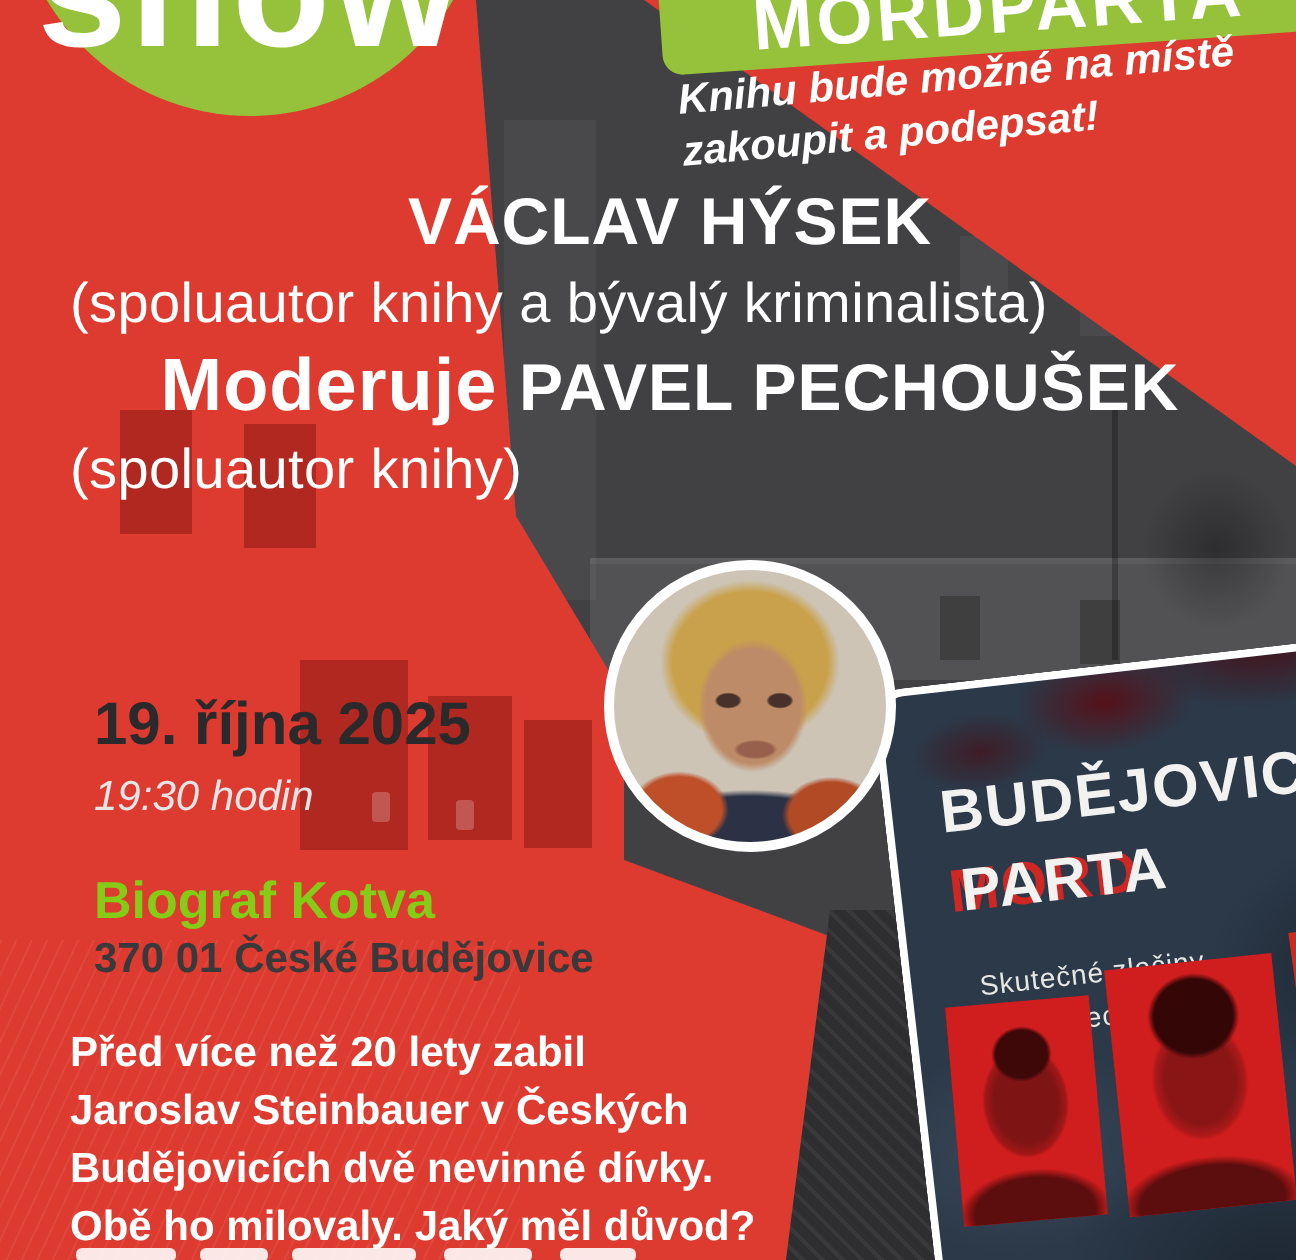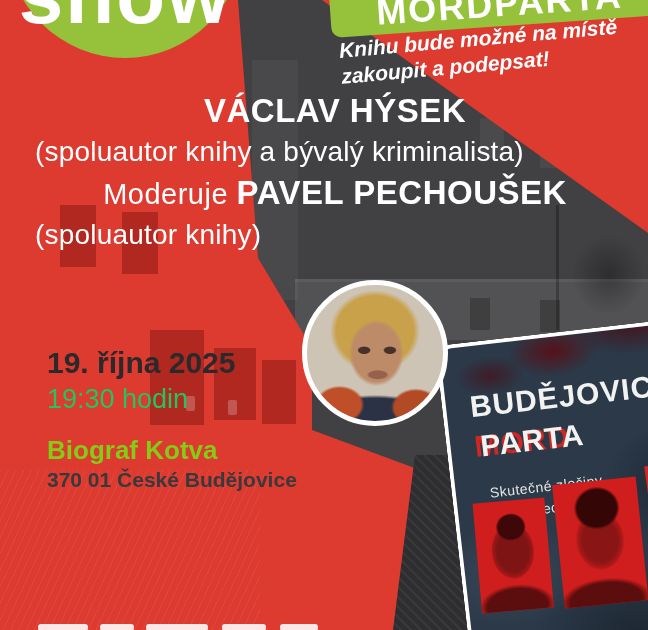--- a/index.html
+++ b/index.html
@@ -39,27 +39,27 @@
   
   .tagline{left:338px;top:38px;width:330px;transform:rotate(-5deg);transform-origin:0 0;
     color:#fff;font-style:italic;font-weight:800;font-size:21px;line-height:26px;}
 
   
   .speakers{left:35px;top:90px;width:600px;color:#fff;}
   .speakers div{position:static;}
   .nm{font-size:33px;font-weight:800;letter-spacing:.5px;line-height:42px;text-align:center;}
   .rl{font-size:28px;font-weight:400;line-height:40px;letter-spacing:.2px;}
   .inl-rl{font-size:28px;font-weight:400;}
-  .mod-pre{font-size:29px;font-weight:400;}
+  .mod-pre{font-size:37px;font-weight:700;}
 
   
   .event{left:47px;top:334px;width:300px;margin-top:10px;}
   .event div{position:static;}
   .ev-date{font-size:30px;font-weight:800;color:#2a2a2c;line-height:38px;}
-  .ev-time{font-size:27px;font-weight:400;color:#22c55e;line-height:34px;margin-bottom:18px;}
+  .ev-time{font-size:21px;font-weight:400;color:#e5e5e5;line-height:34px;margin-bottom:18px;font-style:italic;}
   .ev-venue{font-size:26px;font-weight:700;color:#84cc16;line-height:33px;}
   .ev-addr{font-size:21px;font-weight:700;color:#39393c;line-height:26px;}
 
   
   .teaser{left:35px;top:512px;width:380px;color:#fff;font-size:21px;font-weight:700;line-height:29px;}
   .teaser div{position:static;}
 
   
   .cutbar{top:624px;height:7px;border-radius:3px;background:rgba(255,255,255,.88);}
 
@@ -186,20 +186,26 @@
     <div class="rl">(spoluautor knihy)</div>
   </div>
 
   <div class="event">
     <div class="ev-date">19. října 2025</div>
     <div class="ev-time">19:30 hodin</div>
     <div class="ev-venue">Biograf Kotva</div>
     <div class="ev-addr">370 01  České Budějovice</div>
   </div>
 
+  <div class="teaser">
+    <div>Před více než 20 lety zabil</div>
+    <div>Jaroslav Steinbauer v Českých</div>
+    <div>Budějovicích dvě nevinné dívky.</div>
+    <div>Obě ho milovaly. Jaký měl důvod?</div>
+  </div>
 
   <div class="cutbar" style="left:38px;width:50px"></div>
   <div class="cutbar" style="left:100px;width:34px"></div>
   <div class="cutbar" style="left:146px;width:62px"></div>
   <div class="cutbar" style="left:222px;width:44px"></div>
   <div class="cutbar" style="left:280px;width:38px"></div>
 
   <div class="photo"></div>
 
 </div>

